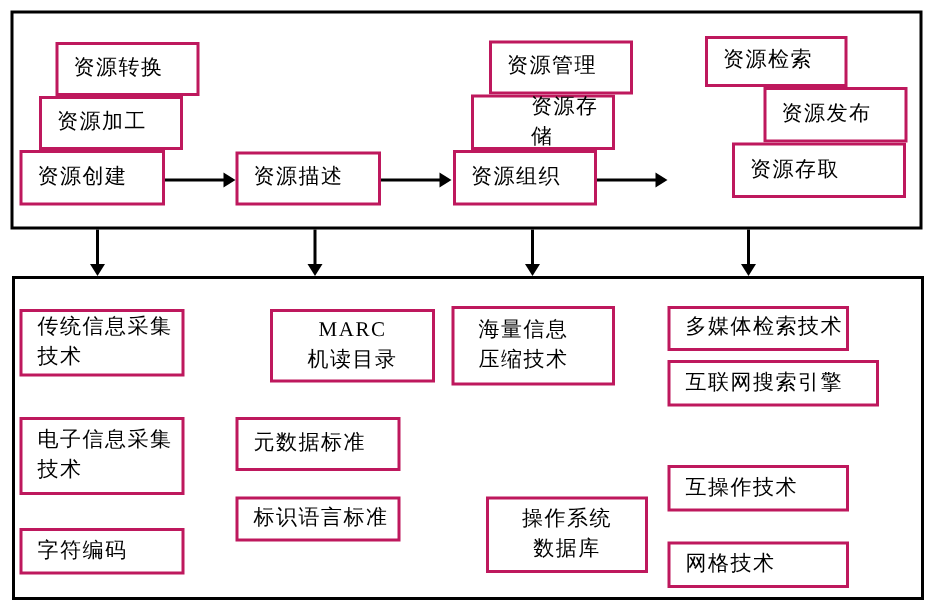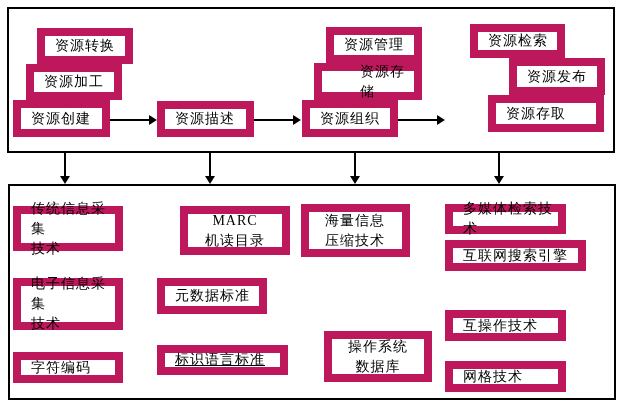--- a/index.html
+++ b/index.html
@@ -12,21 +12,21 @@
     color: #000000;
   }
   .panel {
     position: absolute;
     border: 2px solid #000000;
     background: #ffffff;
     box-sizing: border-box;
   }
   .box {
     position: absolute;
-    border: 8px solid #be185d;
+    border: 2px solid #be185d;
     background: #ffffff;
     box-sizing: border-box;
     display: flex;
     align-items: center;
     font-size: 14px;
     line-height: 20px;
     letter-spacing: 1px;
     white-space: pre-line;
     padding-left: 10px;
   }
@@ -59,21 +59,21 @@
 
   <div class="panel" style="left:7px; top:7px; width:608px; height:146px;"></div>
 
   <div class="box" style="left:37px; top:28px; width:96px; height:36px;">资源转换</div>
   <div class="box" style="left:26px; top:64px; width:96px; height:36px;">资源加工</div>
   <div class="box" style="left:13px; top:100px; width:97px; height:37px;">资源创建</div>
 
   <div class="box" style="left:157px; top:101px; width:97px; height:36px;">资源描述</div>
 
   <div class="box" style="left:326px; top:27px; width:96px; height:36px;">资源管理</div>
-  <div class="box" style="left:314px; top:63px; width:108px; height:37px;padding-left:38px;">资源存储</div>
+  <div class="box" style="left:314px; top:63px; width:96px; height:37px;padding-left:38px;">资源存储</div>
   <div class="box" style="left:302px; top:100px; width:96px; height:37px;">资源组织</div>
 
   <div class="box" style="left:470px; top:24px; width:95px; height:34px;">资源检索</div>
   <div class="box" style="left:461px; top:58px; width:96px; height:37px;margin-left:48px;">资源发布</div>
   <div class="box" style="left:440px; top:95px; width:116px; height:37px;margin-left:48px;">资源存取</div>
 
   <div class="hline" style="left:110px; top:119px; width:40px;"></div>
   <div class="arrow-right" style="left:149px; top:115px;"></div>
 
   <div class="hline" style="left:254px; top:119px; width:40px;"></div>
@@ -98,21 +98,21 @@
 
   <div class="box" style="left:13px; top:206px; width:110px; height:45px;">传统信息采集
 技术</div>
   <div class="box" style="left:13px; top:278px; width:110px; height:52px;">电子信息采集
 技术</div>
   <div class="box" style="left:13px; top:352px; width:110px; height:31px;">字符编码</div>
 
   <div class="box center" style="left:157px; top:206px; width:110px; height:49px;">MARC
 机读目录</div>
   <div class="box" style="left:157px; top:278px; width:110px; height:36px;">元数据标准</div>
-  <div class="box" style="left:157px; top:345px; width:131px; height:30px;text-decoration:underline;">标识语言标准</div>
+  <div class="box" style="left:157px; top:331px; width:110px; height:30px;">标识语言标准</div>
 
   <div class="box indent16" style="left:301px; top:204px; width:109px; height:53px;">海量信息
 压缩技术</div>
   <div class="box center" style="left:301px; top:331px; width:108px; height:51px;">操作系统
 数据库</div>
 
   <div class="box" style="left:445px; top:204px; width:121px; height:30px;">多媒体检索技术</div>
   <div class="box" style="left:445px; top:240px; width:141px; height:31px;">互联网搜索引擎</div>
   <div class="box" style="left:445px; top:310px; width:121px; height:31px;">互操作技术</div>
   <div class="box" style="left:445px; top:361px; width:121px; height:31px;">网格技术</div>

